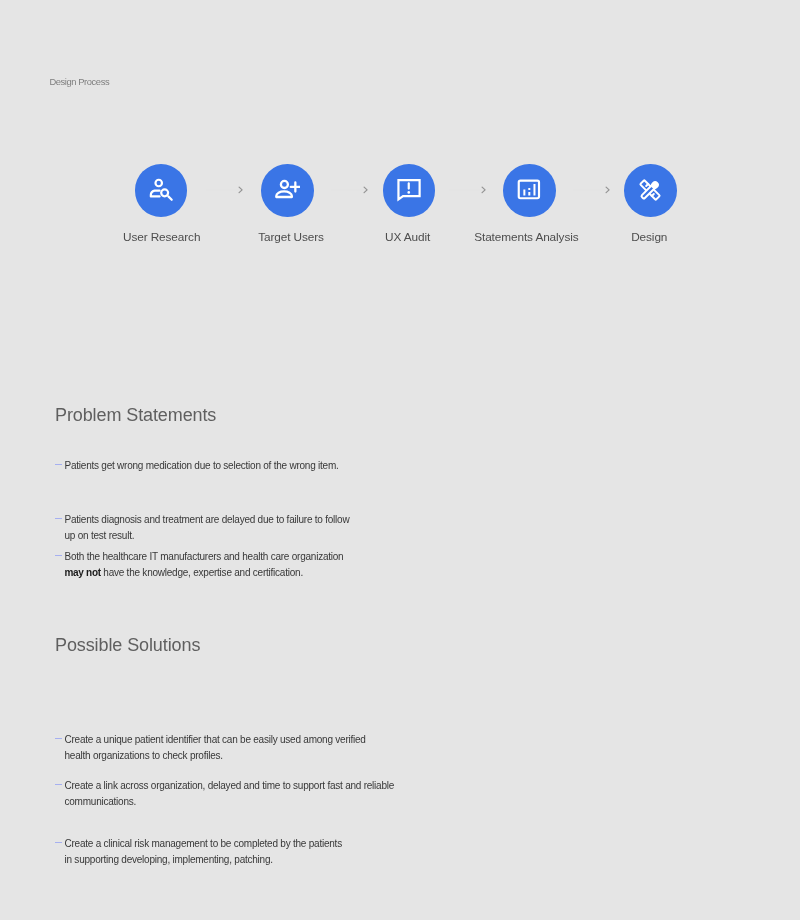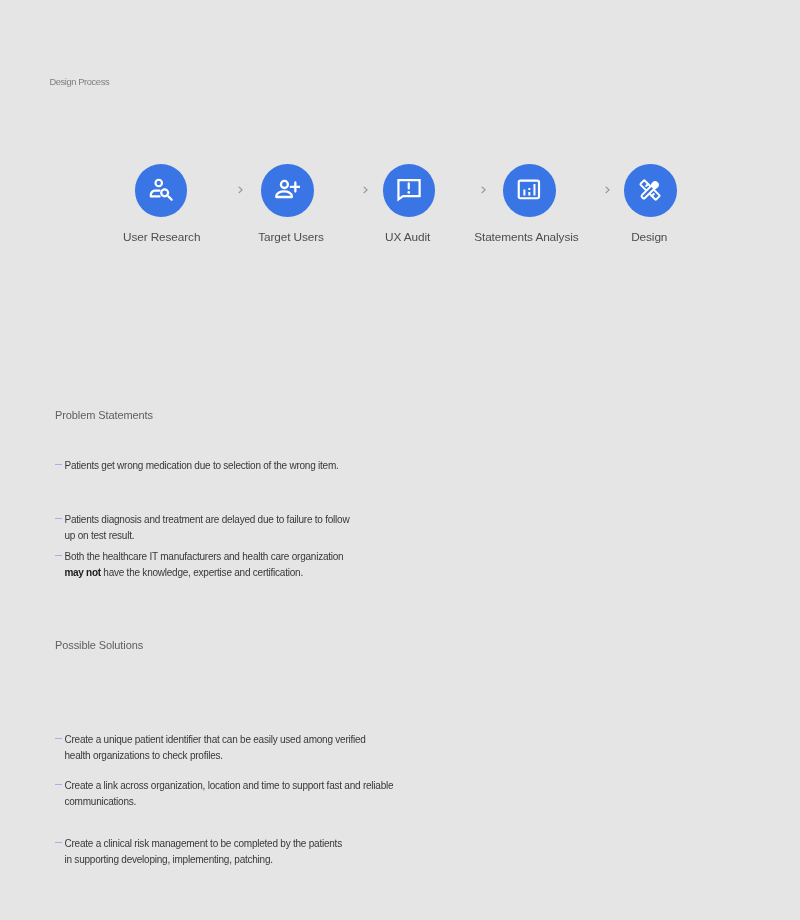--- a/index.html
+++ b/index.html
@@ -56,21 +56,21 @@
   .arrow {
     position: absolute;
     top: 184.1px;
   }
   .arrow svg { display: block; }
 
   
   .section-title {
     position: absolute;
     left: 55px;
-    font-size: 11px;
+    font-size: 18px;
     letter-spacing: -0.1px;
     line-height: 18px;
     color: #5f5f5f;
     white-space: nowrap;
   }
   #problem-title { top: 406px; }
   #solution-title { top: 636px; text-align: right; }
 
   .bullet {
     position: absolute;
@@ -199,21 +199,21 @@
 
   <div class="section-title" id="solution-title">Possible Solutions</div>
   <div id="solution-bullets">
       <div class="bullet" style="top: 732px;">
         <span class="dash">–</span>
         <div class="btext">Create a unique patient identifier that can be easily used among verified
 health organizations to check profiles.</div>
       </div>
       <div class="bullet" style="top: 778px;">
         <span class="dash">–</span>
-        <div class="btext">Create a link across organization, location and time to support fast and reliable
+        <div class="btext">Create a link across organization, delayed and time to support fast and reliable
 communications.</div>
       </div>
       <div class="bullet" style="top: 836px;">
         <span class="dash">–</span>
         <div class="btext">Create a clinical risk management to be completed by the patients
 in supporting developing, implementing, patching.</div>
       </div>
     </div>
 
 </div>

